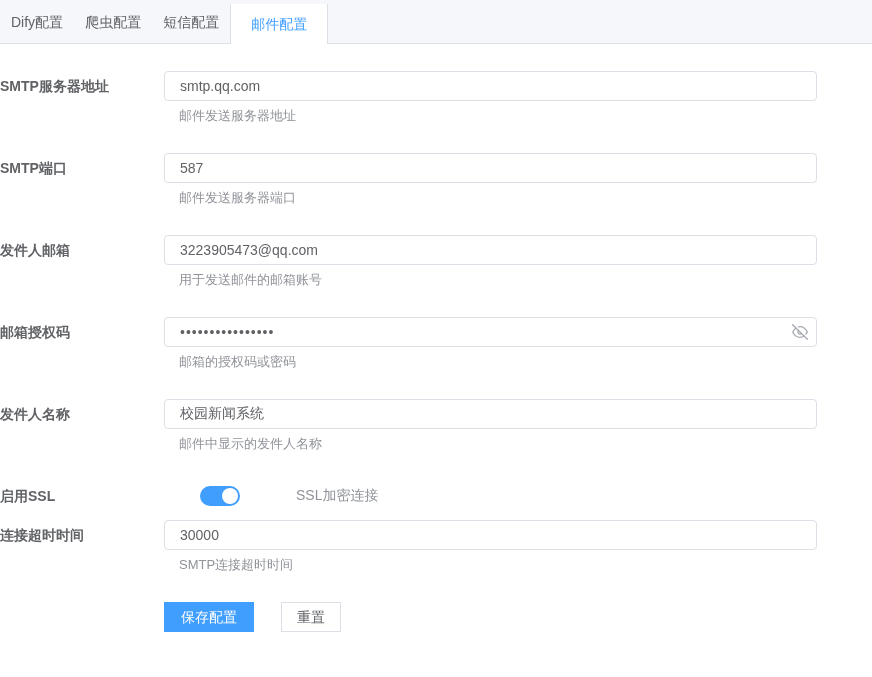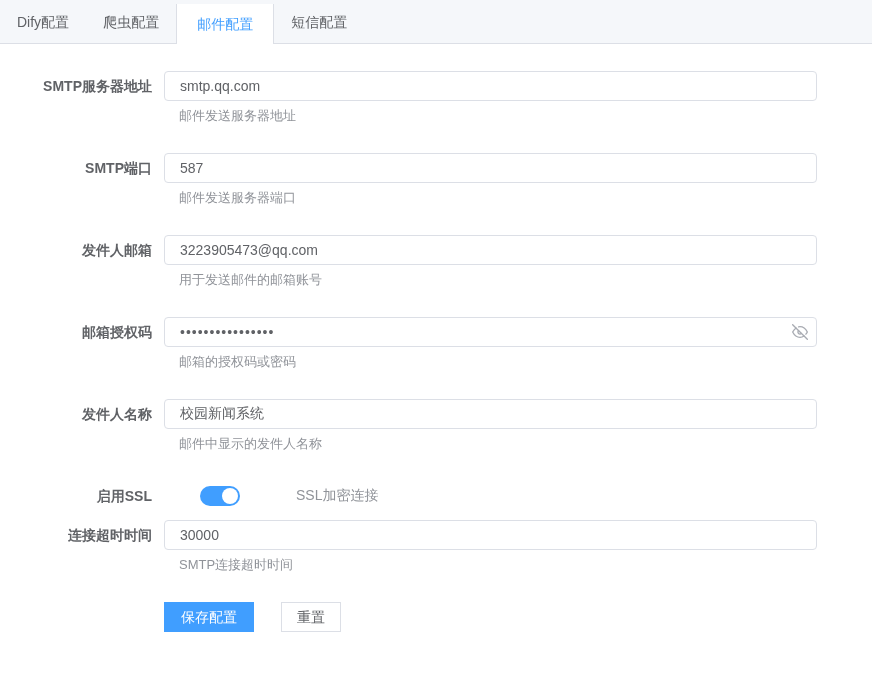--- a/index.html
+++ b/index.html
@@ -2,29 +2,29 @@
 <html><head>
 <meta charset="utf-8">
 <style>
   * { margin:0; padding:0; box-sizing:border-box; }
   html,body { width:872px; height:677px; background:#fff; overflow:hidden;
     font-family:"Liberation Sans", sans-serif; }
 
   
   .tabs-header { position:relative; height:44px; background:#f5f7fa; display:flex; align-items:stretch; }
   .tabs-header .header-line { position:absolute; left:0; right:0; bottom:0; height:1px; background:#dcdfe6; }
-  .tab { padding:0 17px; line-height:44px; font-size:14px; color:#606266; font-weight:500;
+  .tab { padding:0 11px; line-height:44px; font-size:14px; color:#606266; font-weight:500;
     cursor:pointer; white-space:nowrap; }
   .tab.active { position:relative; z-index:2; background:#fff; color:#409eff; padding:0 20px;
     border-left:1px solid #dcdfe6; border-right:1px solid #dcdfe6; margin-top:4px; line-height:40px; }
 
   
   .form { padding:27px 55px 0 0; }
   .form-item { display:flex; margin-bottom:28px; }
-  .form-label { flex:0 0 164px; padding-right:12px; text-align:right; font-size:14px;
+  .form-label { flex:0 0 164px; padding-right:12px; text-align:left; font-size:14px;
     font-weight:600; color:#606266; line-height:30px; white-space:nowrap; }
   .form-content { flex:1; position:relative; }
   .text-input { width:100%; height:30px; border:1px solid #dcdfe6; border-radius:4px;
     padding:0 15px; font-size:14px; color:#606266; outline:none; background:#fff;
     font-family:inherit; }
   .text-input.password { letter-spacing:1px; }
   .hint { margin-top:6px; padding-left:15px; font-size:13px; line-height:18px; color:#909399; }
   .eye-btn { position:absolute; right:9px; top:7px; width:16px; height:16px; cursor:pointer;
     display:flex; align-items:center; justify-content:center; }
 
@@ -43,22 +43,22 @@
   .btn-primary { background:#409eff; border:1px solid #409eff; color:#fff; padding:0 16px; }
   .btn-default { background:#fff; border:1px solid #dcdfe6; color:#606266; padding:0 15px;
     margin-left:27px; }
 </style>
 </head>
 <body>
 
 <div class="tabs-header">
   <div class="tab">Dify配置</div>
   <div class="tab">爬虫配置</div>
+  <div class="tab">短信配置</div>
   <div class="tab active">邮件配置</div>
-  <div class="tab">短信配置</div>
   <div class="header-line"></div>
 </div>
 
 <div class="form">
 
   <div class="form-item">
     <div class="form-label">SMTP服务器地址</div>
     <div class="form-content">
       <input class="text-input" type="text" value="smtp.qq.com" style="">
       <div class="hint">邮件发送服务器地址</div>

